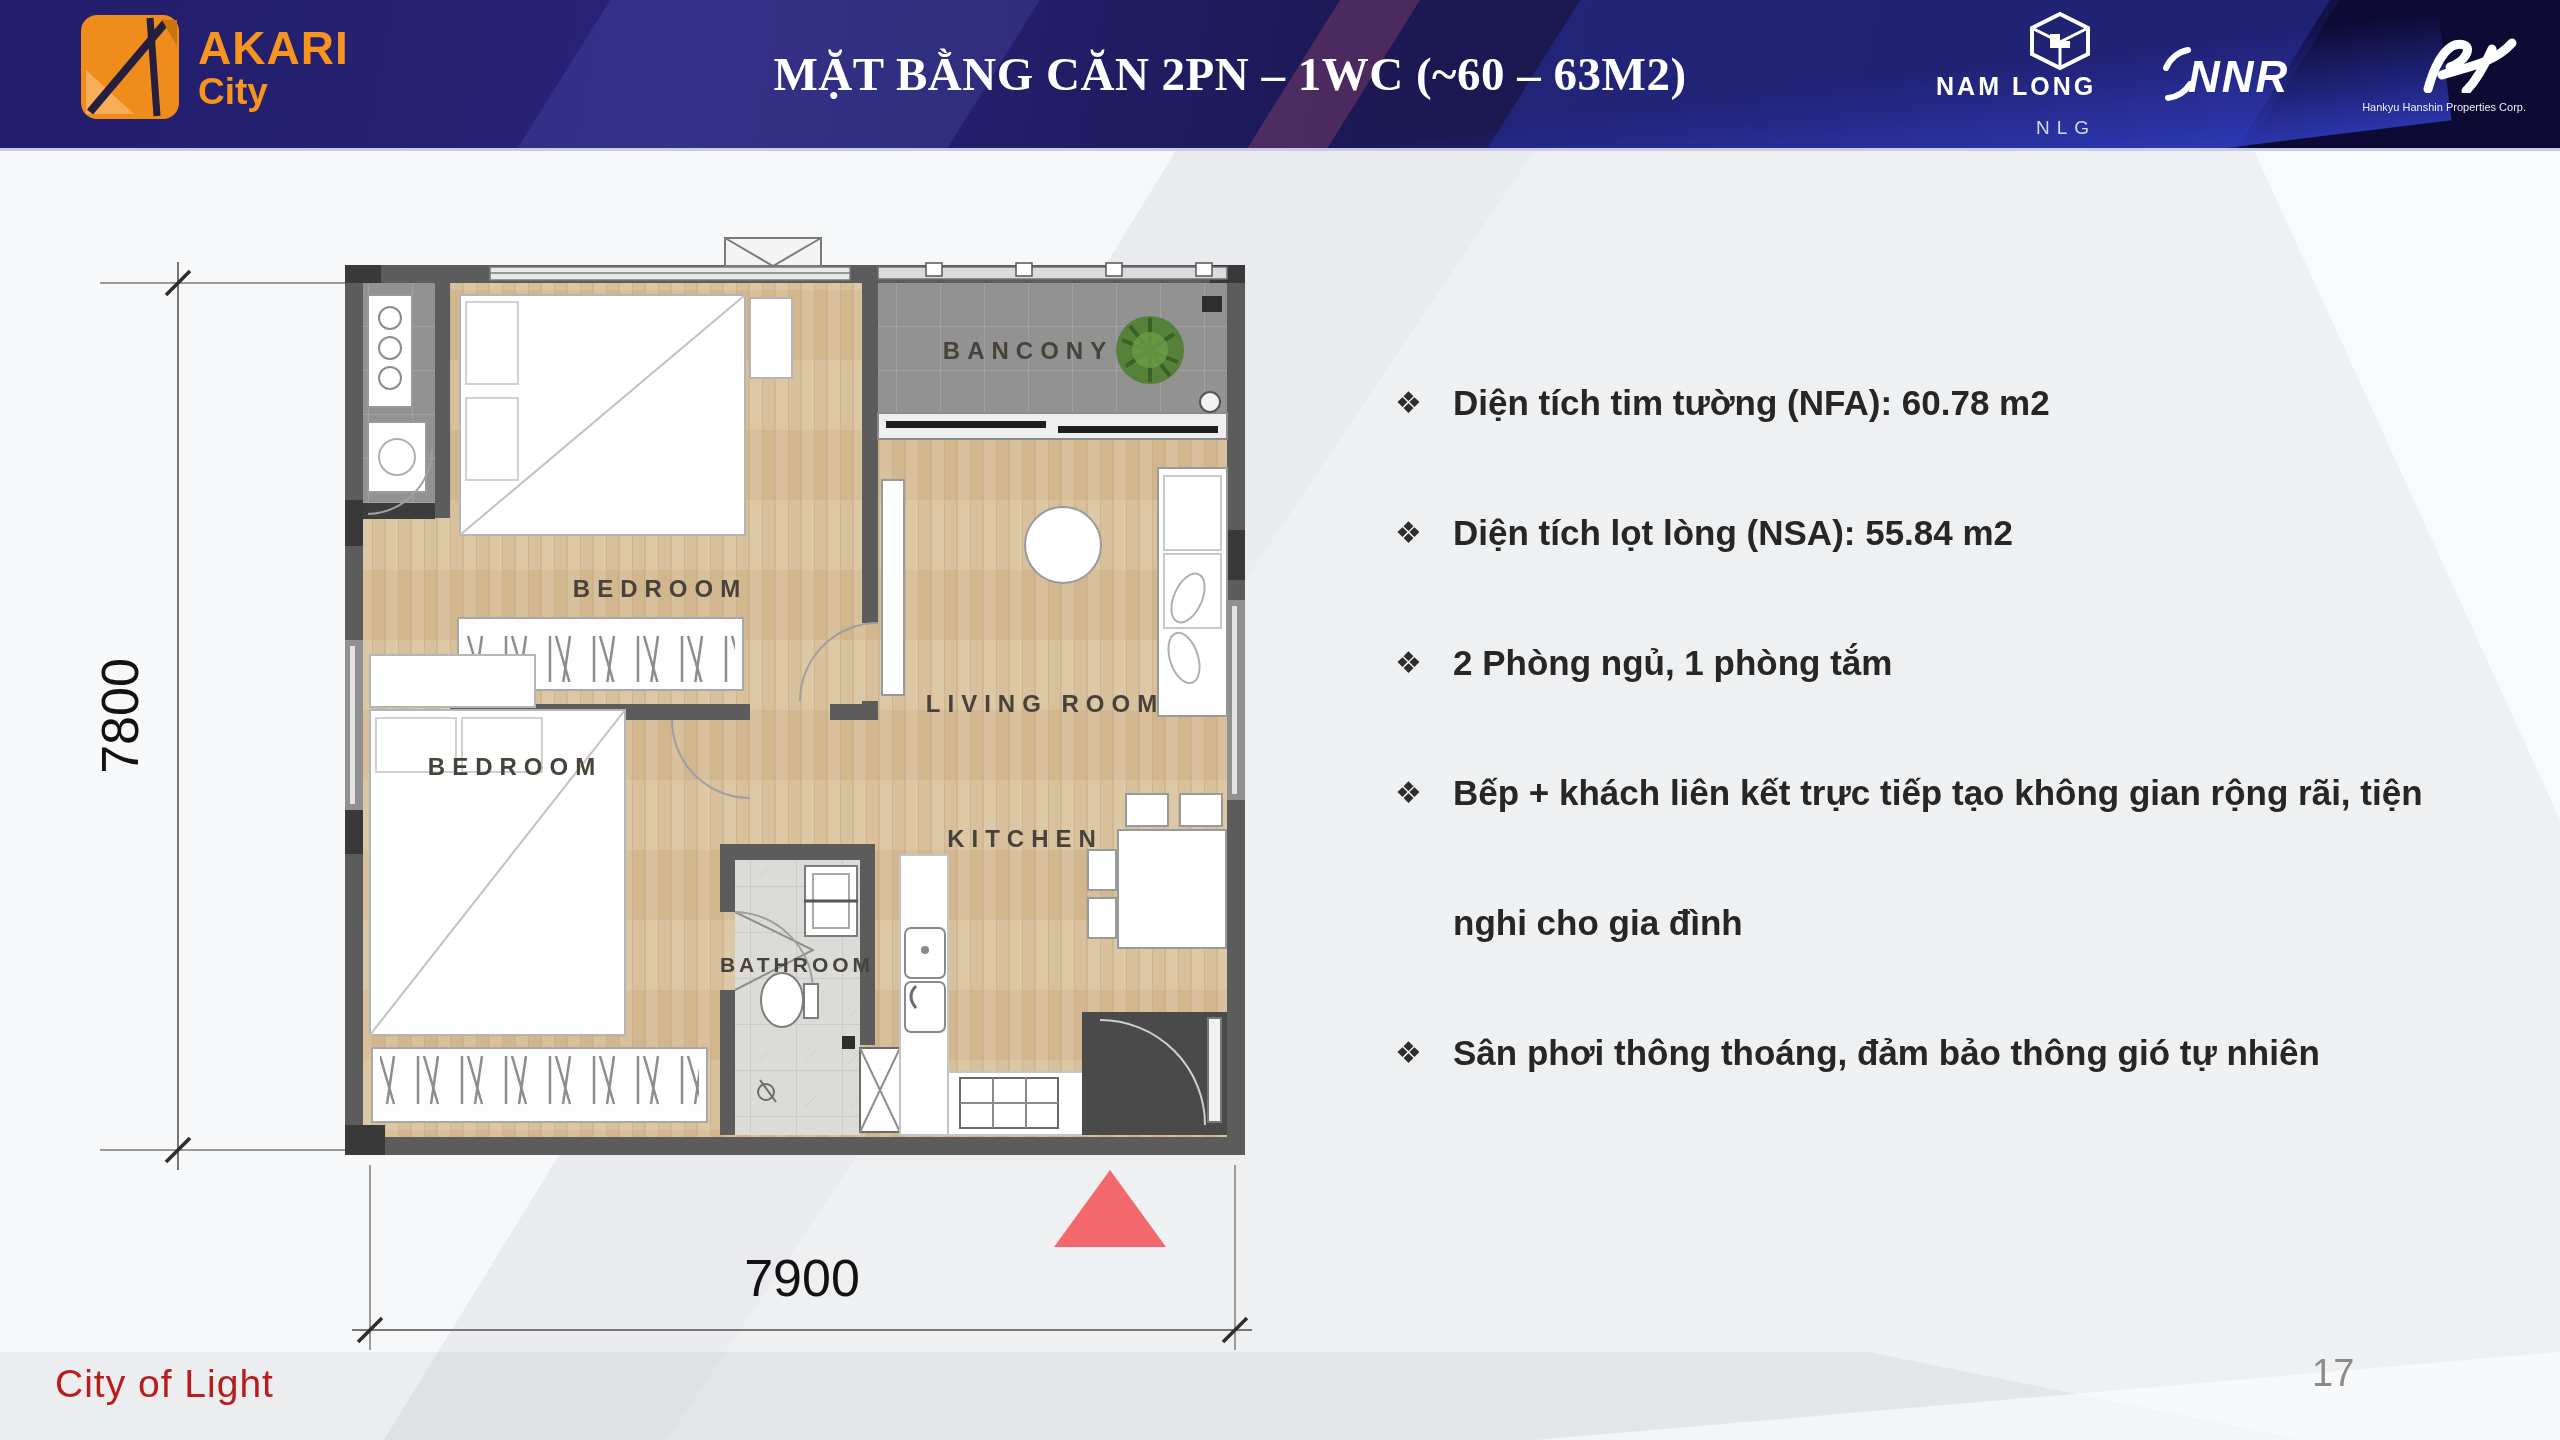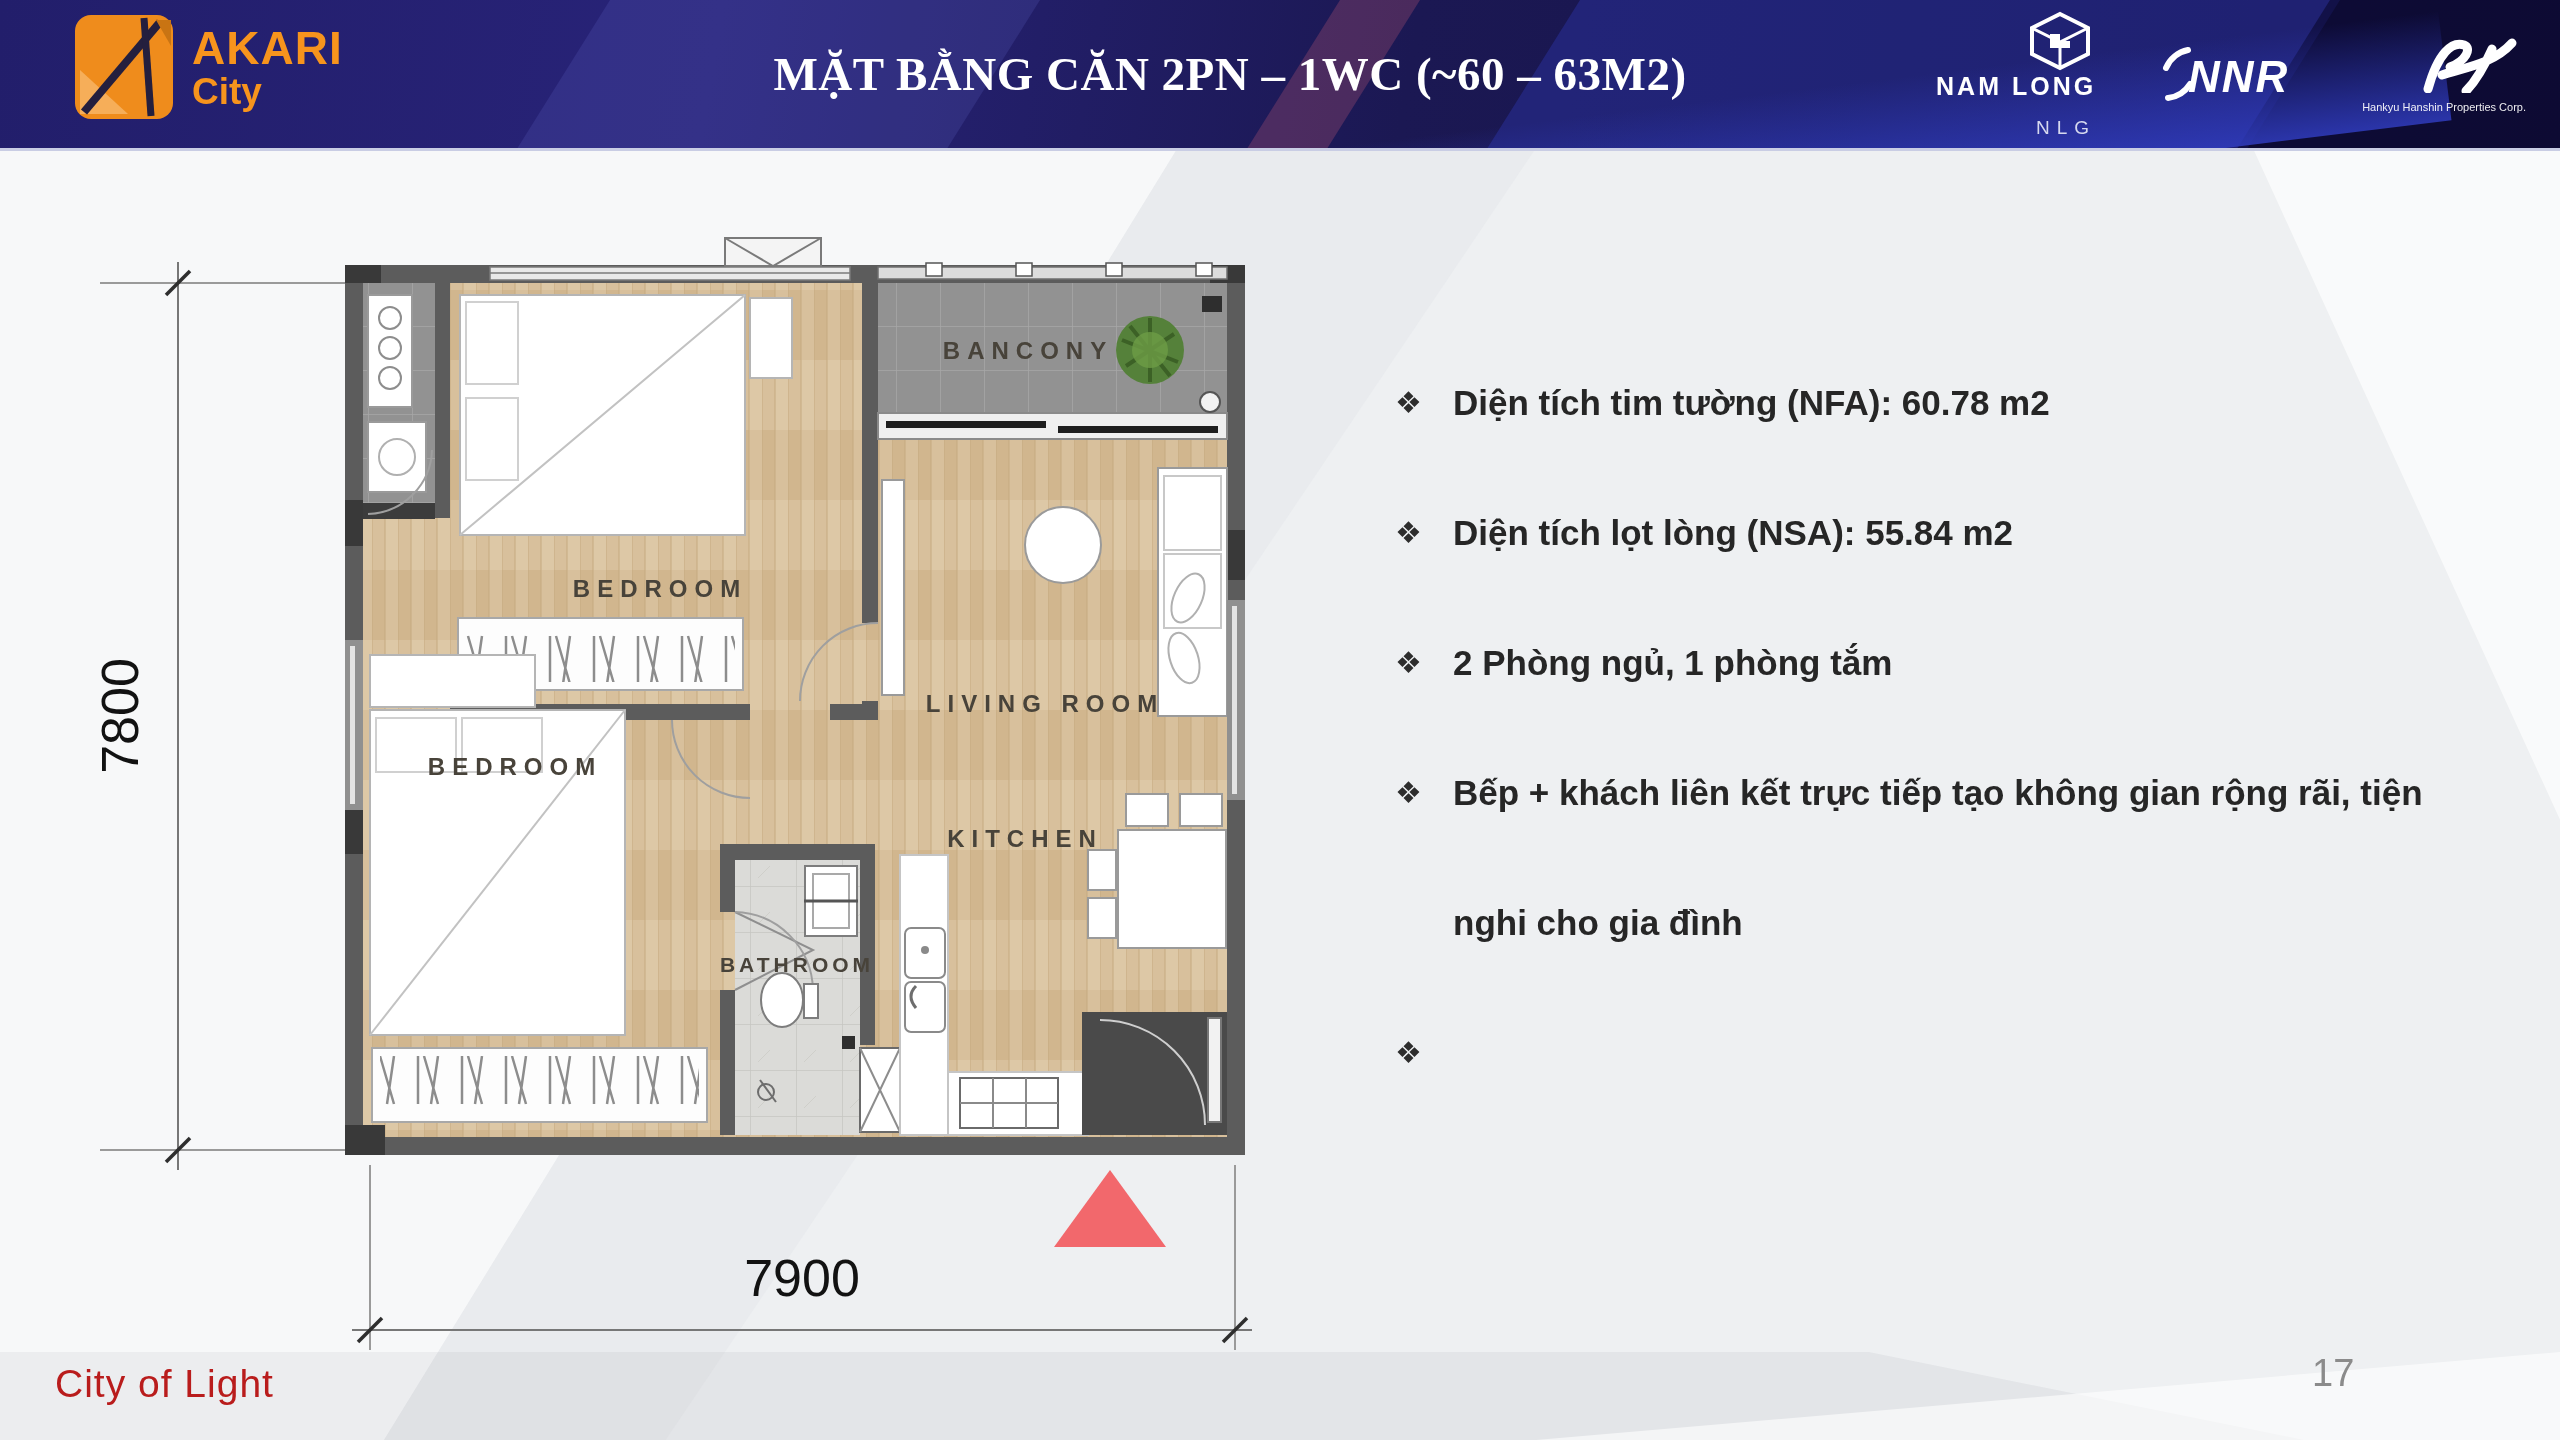--- a/index.html
+++ b/index.html
@@ -13,21 +13,21 @@
     background:linear-gradient(100deg,#221e6b 0%,#282378 28%,#1b1853 55%,#141144 100%);
     border-bottom:3px solid #c9cde4;overflow:hidden;z-index:5;
   }
   .streak{position:absolute;top:-40px;height:240px;transform:skewX(-32deg);}
   .s1{left:560px;width:430px;background:rgba(95,100,195,.22);}
   .s2{left:1290px;width:80px;background:rgba(185,85,115,.30);}
   .s3{left:1530px;width:760px;background:rgba(47,57,185,.38);}
   .s4{left:2280px;width:600px;background:rgba(8,6,38,.55);}
   .s5{position:absolute;left:1050px;top:96px;width:1400px;height:110px;
       transform:rotate(-7deg);background:linear-gradient(to bottom,rgba(45,55,180,0),rgba(48,60,190,.85));}
-  .brand{position:absolute;left:72px;top:12px;display:flex;align-items:center;gap:16px;}
+  .brand{position:absolute;left:78px;top:12px;display:flex;align-items:center;gap:16px;}
   .brand-mark{width:104px;height:110px;}
   .brand-text{display:flex;flex-direction:column;line-height:1;}
   .brand-name{font-size:46px;font-weight:bold;letter-spacing:1px;color:#f7941d;}
   .brand-sub{font-size:37px;font-weight:700;color:#f7941d;margin-top:2px;}
   .page-title{
     position:absolute;left:560px;top:0;width:1340px;height:148px;margin:0;
     display:flex;align-items:center;justify-content:center;
     font-family:"Liberation Serif",serif;font-weight:bold;font-size:47px;
     color:#ffffff;letter-spacing:.5px;white-space:nowrap;
   }
@@ -316,19 +316,20 @@
     <li>
       <span class="marker">❖</span>
       <span class="btext">2 Phòng ngủ, 1 phòng tắm</span>
     </li>
     <li>
       <span class="marker">❖</span>
       <span class="btext">Bếp + khách liên kết trực tiếp tạo không gian rộng rãi, tiện nghi cho gia đình</span>
     </li>
     <li>
       <span class="marker">❖</span>
+      <span class="btext">Sân phơi thông thoáng, đảm bảo thông gió tự nhiên</span>
     </li>
   </ul>
 
   <div class="tagline">City of Light</div>
   <div class="page-num">17</div>
 
 </div>
 
 </body></html>

